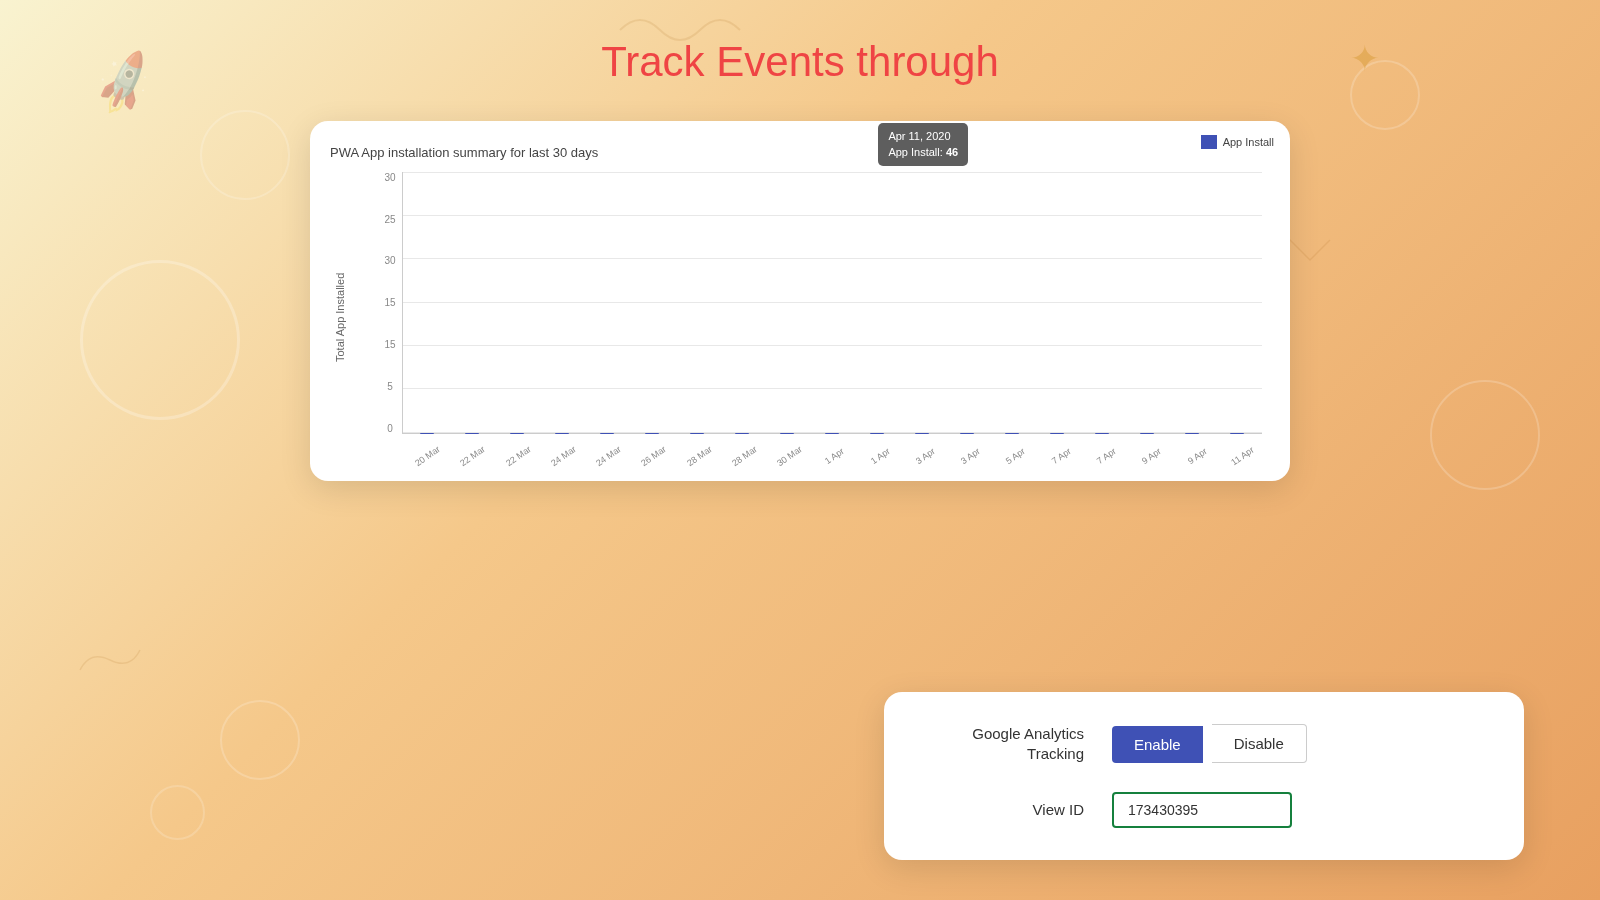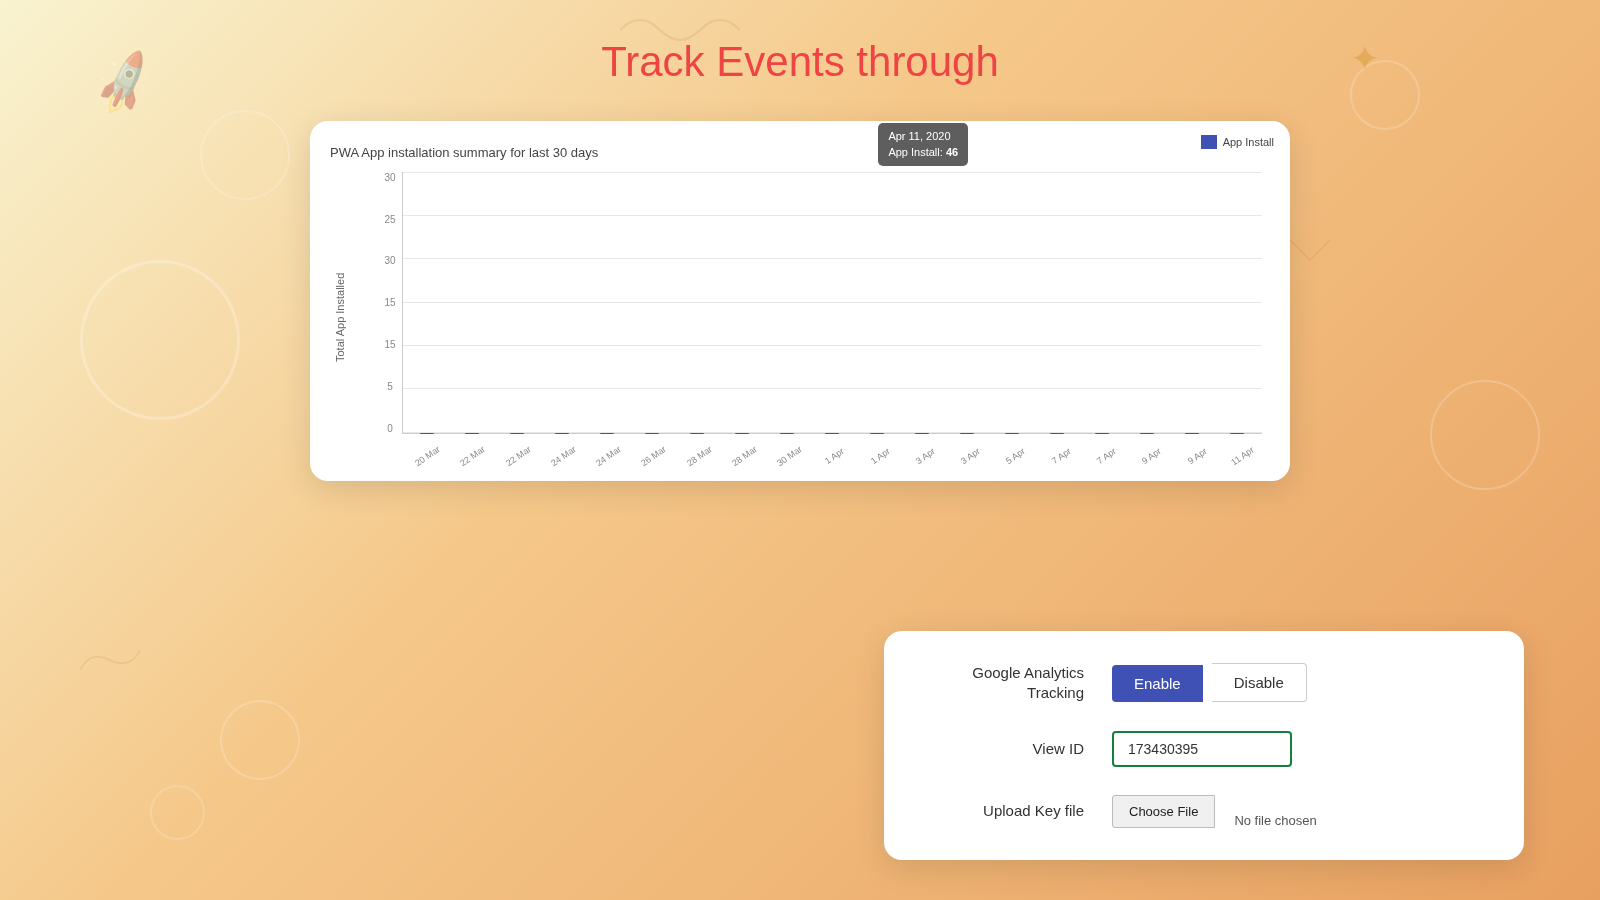--- a/index.html
+++ b/index.html
@@ -518,24 +518,14 @@
     </div>
   </div>
 
   <div class="analytics-row">
     <div class="row-label">View ID</div>
     <div class="row-content">
       <input type="text" class="view-id-input" value="173430395" style="">
     </div>
   </div>
 
-  <div class="analytics-row">
-    <div class="row-label">Upload Key file</div>
-    <div class="row-content">
-      <label class="file-input-label">
-        <span class="choose-file-btn">Choose File</span>
-
-      </label>
-      <span class="no-file-text">No file chosen</span>
-    </div>
-  </div>
 
 </div>
 
 </body></html>

